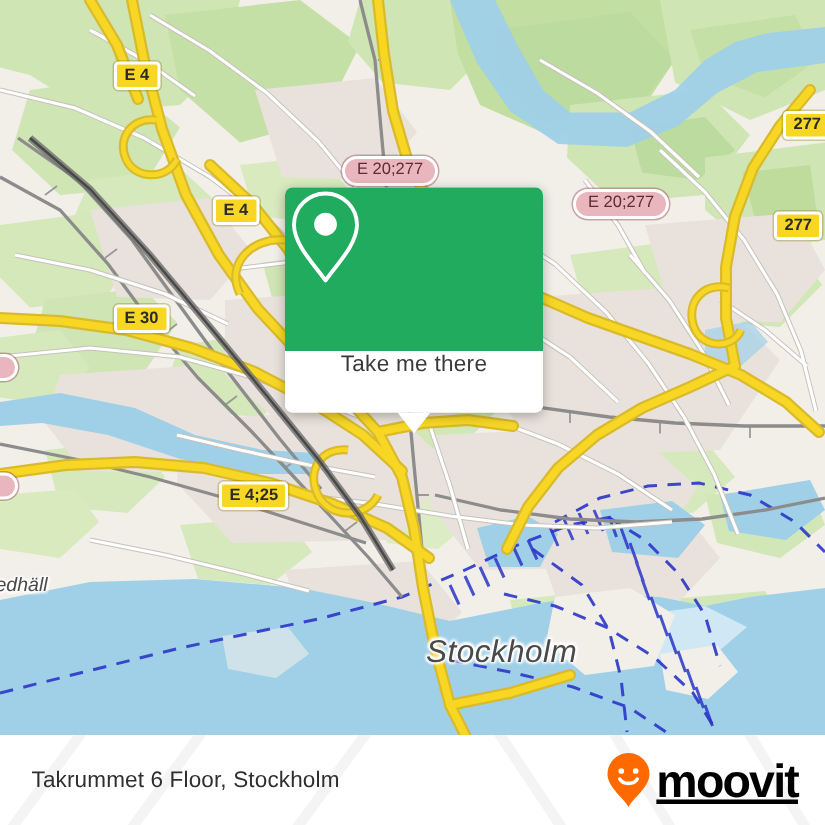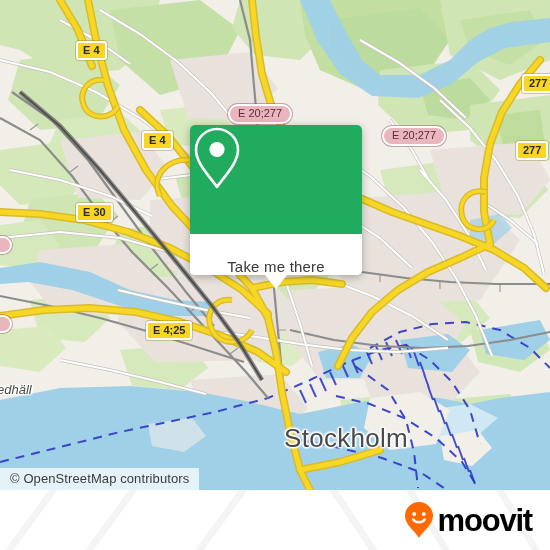--- a/index.html
+++ b/index.html
@@ -53,21 +53,21 @@
   }
   .place-label{
     position:absolute;
     font-family:"Liberation Sans", sans-serif;
     color:#4a4a4a;
     white-space:nowrap;
     text-shadow:
       1px 0 2px #fff, -1px 0 2px #fff, 0 1px 2px #fff, 0 -1px 2px #fff,
       1px 1px 2px #fff, -1px -1px 2px #fff, 1px -1px 2px #fff, -1px 1px 2px #fff;
   }
-  .place-city{ font-size:26px; letter-spacing:.3px; }
+  .place-city{ font-size:21px; letter-spacing:.3px;font-style:italic; }
   .place-suburb{ font-size:13px; font-style:italic; }
 
   
   #attribution{
     position:absolute;left:0;bottom:0;
     background:rgba(255,255,255,.72);
     padding:3px 10px 4px 10px;
     font-size:13px;color:#3c3c3c;
     font-family:"Liberation Sans", sans-serif;
     letter-spacing:.1px;
@@ -86,21 +86,21 @@
   #card-head{
     height:109px;
     background:#20ab5e;
     border-radius:5px 5px 0 0;
     display:flex;align-items:center;justify-content:center;
   }
   #card-foot{
     height:41px;
     background:#fff;
     border-radius:0 0 5px 5px;
-    display:flex;align-items:flex-end;justify-content:center;
+    display:flex;align-items:flex-start;justify-content:center;
     position:relative;z-index:2;
   }
   #card-foot span{
     font-size:15px;color:#3a3a3a;letter-spacing:.2px;
   }
   #card-tail{
     position:absolute;
     left:50%;top:150px;
     width:22px;height:14px;
     margin-left:-11px;
@@ -123,21 +123,21 @@
   }
   #footer-title{
     position:absolute;left:21px;top:50%;
     transform:translateY(-50%);
     font-size:15px;color:#2f2f2f;
     letter-spacing:.1px;white-space:nowrap;
   }
   #brand{
     position:absolute;right:18px;top:50%;
     transform:translateY(-50%);
-    display:flex;align-items:center;gap:4px;
+    display:flex;align-items:center;gap:4px;text-decoration:underline;
   }
   #brand-text{
     font-size:31px;font-weight:bold;color:#000;
     letter-spacing:-1.2px;line-height:31px;
   }
 </style>
 </head>
 <body>
 
 <div id="page">
@@ -347,21 +347,20 @@
       <div class="shield yellow" style="left:516px;top:141px;">277</div>
       <div class="shield pink" style="left:228px;top:104px;">E 20;277</div>
       <div class="shield pink" style="left:382px;top:126px;">E 20;277</div>
       <div class="shield pink" style="left:-14px;top:236px;width:26px;height:18px;"></div>
       <div class="shield pink" style="left:-14px;top:315px;width:26px;height:18px;"></div>
 
       <div class="place-label place-city" style="left:284px;top:423px;">Stockholm</div>
       <div class="place-label place-suburb" style="left:-3px;top:382px;">edhäll</div>
     </div>
 
-    <div id="attribution">© OpenStreetMap contributors</div>
 
     <div id="card">
       <div id="card-head">
         <svg width="54" height="66" viewBox="0 0 54 66">
           <path d="M27 4 C15.4 4 6 13.4 6 25 C6 38 20 52 27 62 C34 52 48 38 48 25 C48 13.4 38.6 4 27 4 Z" fill="none" stroke="#ffffff" stroke-width="2.6" stroke-linejoin="round"></path>
           <circle cx="27" cy="24.5" r="7.6" fill="#ffffff"></circle>
         </svg>
       </div>
       <div id="card-tail"></div>
       <div id="card-foot">
@@ -377,20 +376,21 @@
         <path d="M60 130 L170 -20"></path>
         <path d="M170 130 L280 -20"></path>
         <path d="M300 -20 L400 130"></path>
         <path d="M380 -20 L470 130"></path>
         <path d="M470 -20 L560 130"></path>
         <path d="M-20 20 L560 20"></path>
         <path d="M-20 104 L560 104"></path>
       </g>
     </svg>
 
+    <div id="footer-title">Takrummet 6 Floor, Stockholm</div>
 
     <div id="brand">
       <svg width="30" height="38" viewBox="0 0 30 38">
         <path d="M15 1 C7.3 1 1 7.3 1 15 C1 24 12 31 15 37 C18 31 29 24 29 15 C29 7.3 22.7 1 15 1 Z" fill="#ff6a00"></path>
         <circle cx="10.2" cy="13" r="1.9" fill="#ffffff"></circle>
         <circle cx="19.8" cy="13" r="1.9" fill="#ffffff"></circle>
         <path d="M9.2 18.4 C11.4 22.2 18.6 22.2 20.8 18.4" fill="none" stroke="#ffffff" stroke-width="2.4" stroke-linecap="round"></path>
       </svg>
       <div id="brand-text">moovit</div>
     </div>

